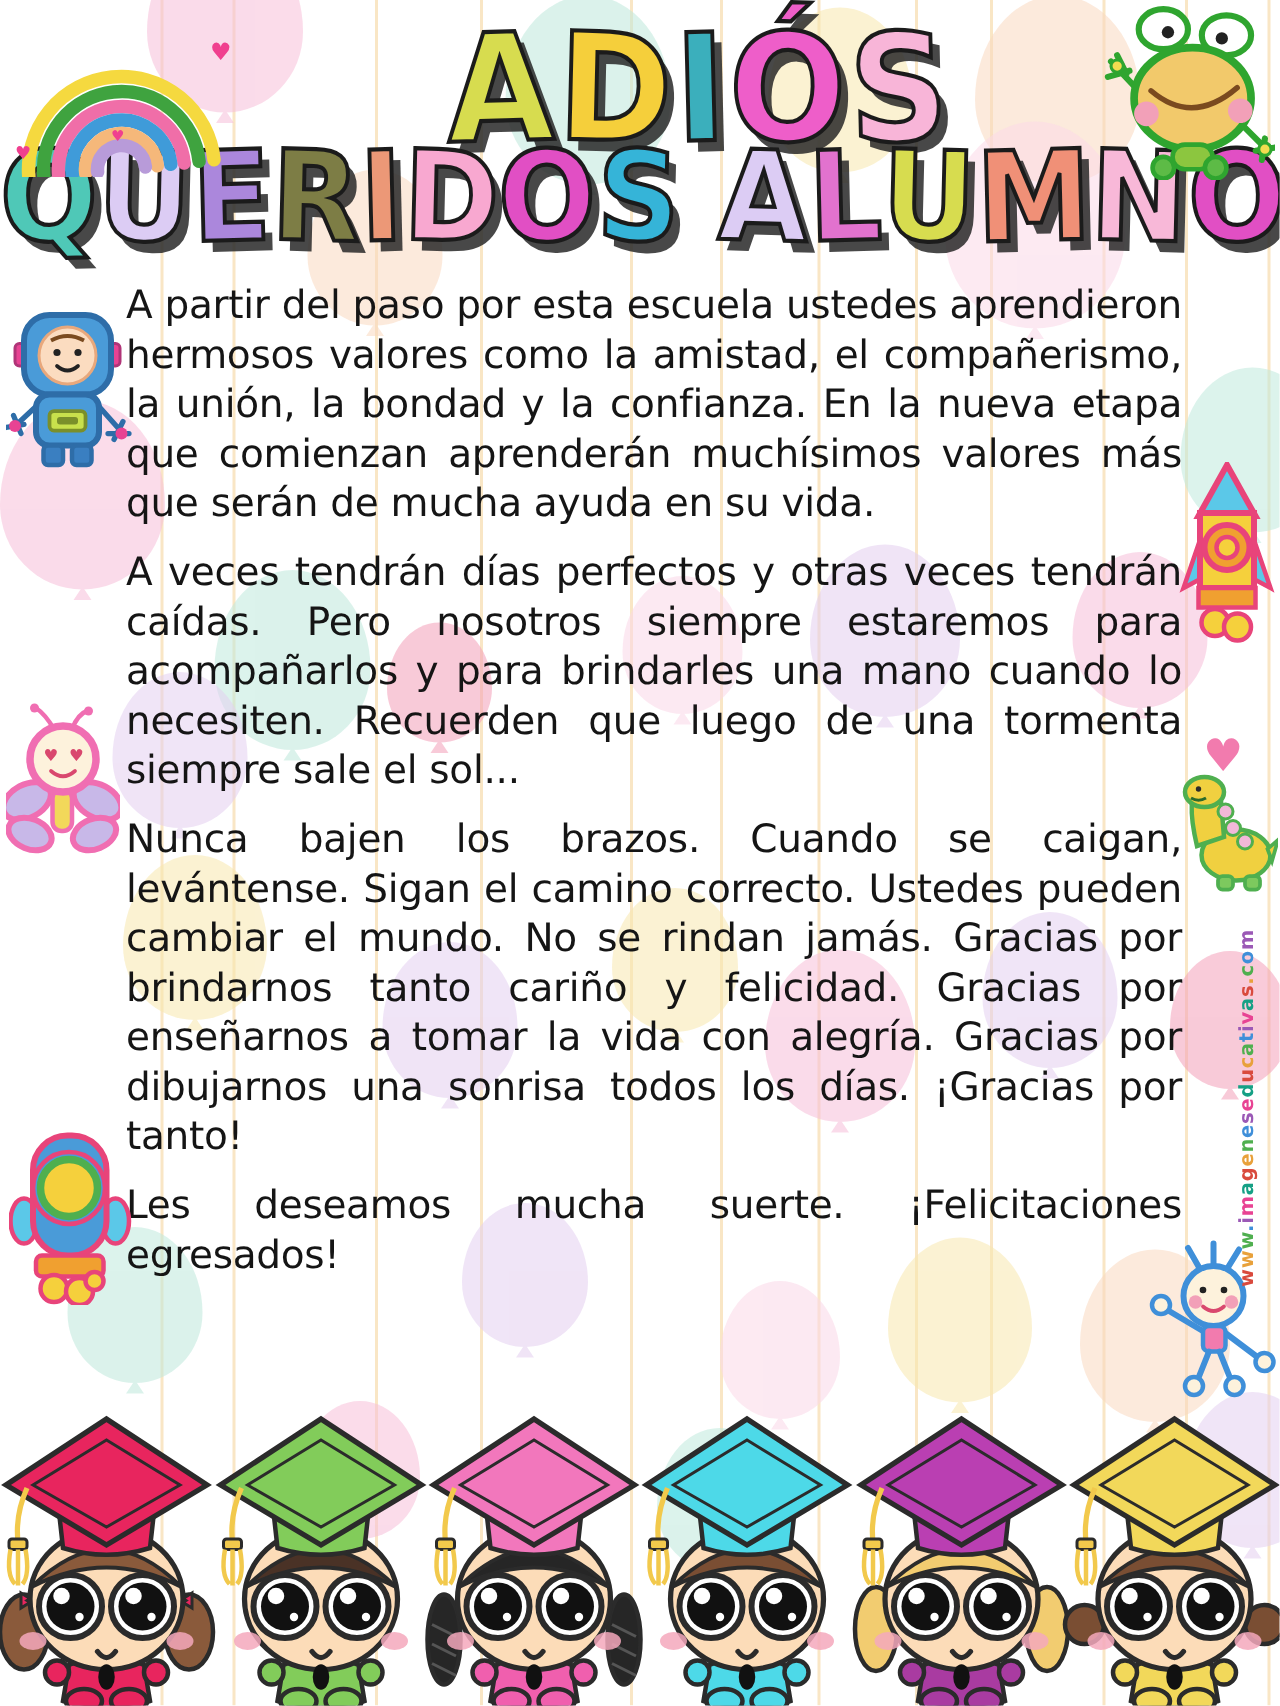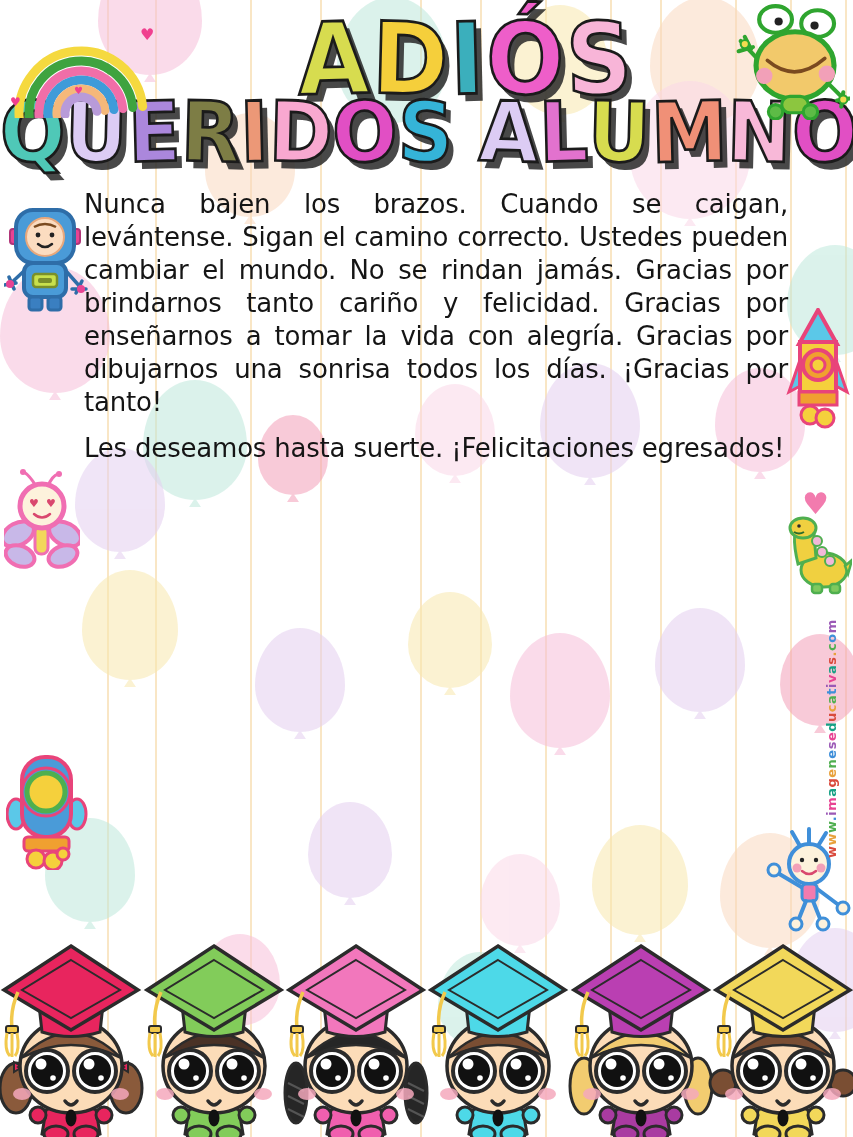--- a/index.html
+++ b/index.html
@@ -150,22 +150,24 @@
       </div>
       <div class="balloon" style="left: 438px; top: 951.7px; width: 84px; height: 96.6px; background: rgb(191, 233, 220);">
         <div class="knot" style="border-bottom: 9px solid rgb(191, 233, 220);"></div>
       </div>
     </div>
 
   <div class="title-row title-row1" id="titleRow1"><span class="bubble" style="color: rgb(215, 220, 79);">A</span><span class="bubble" style="color: rgb(245, 207, 59);">D</span><span class="bubble" style="color: rgb(59, 175, 188);">I</span><span class="bubble" style="color: rgb(238, 94, 201);">Ó</span><span class="bubble" style="color: rgb(248, 181, 216);">S</span></div>
   <div class="title-row title-row2" id="titleRow2"><span class="bubble" style="color: rgb(79, 200, 183);">Q</span><span class="bubble" style="color: rgb(220, 204, 244);">U</span><span class="bubble" style="color: rgb(171, 135, 220);">E</span><span class="bubble" style="color: rgb(125, 125, 69);">R</span><span class="bubble" style="color: rgb(236, 152, 119);">I</span><span class="bubble" style="color: rgb(248, 168, 208);">D</span><span class="bubble" style="color: rgb(225, 79, 196);">O</span><span class="bubble" style="color: rgb(53, 180, 216);">S</span><span class="word-gap"></span><span class="bubble" style="color: rgb(220, 204, 244);">A</span><span class="bubble" style="color: rgb(226, 114, 206);">L</span><span class="bubble" style="color: rgb(215, 220, 79);">U</span><span class="bubble" style="color: rgb(240, 144, 119);">M</span><span class="bubble" style="color: rgb(248, 184, 216);">N</span><span class="bubble" style="color: rgb(225, 79, 196);">O</span></div>
 
   <div class="body-text">
+    <p>A partir del paso por esta escuela ustedes aprendieron hermosos valores como la amistad, el compañerismo, la unión, la bondad y la confianza. En la nueva etapa que comienzan aprenderán muchísimos valores más que serán de mucha ayuda en su vida.</p>
+    <p>A veces tendrán días perfectos y otras veces tendrán caídas. Pero nosotros siempre estaremos para acompañarlos y para brindarles una mano cuando lo necesiten. Recuerden que luego de una tormenta siempre sale el sol...</p>
     <p>Nunca bajen los brazos. Cuando se caigan, levántense. Sigan el camino correcto. Ustedes pueden cambiar el mundo. No se rindan jamás. Gracias por brindarnos tanto cariño y felicidad. Gracias por enseñarnos a tomar la vida con alegría. Gracias por dibujarnos una sonrisa todos los días. ¡Gracias por tanto!</p>
-    <p>Les deseamos hasta suerte. ¡Felicitaciones egresados!</p>
+    <p>Les deseamos mucha suerte. ¡Felicitaciones egresados!</p>
   </div>
 
   <div class="deco" style="left:6px;top:18px;">
     <svg width="150" height="100" viewBox="0 0 150 100">
       <g fill="none" stroke-linecap="round" transform="rotate(-6 75 95)">
         <path d="M13 95 A62 62 0 0 1 137 95" stroke="#F5D93F" stroke-width="9"></path>
         <path d="M23 95 A52 52 0 0 1 127 95" stroke="#3FA33F" stroke-width="9"></path>
         <path d="M33 95 A42 42 0 0 1 117 95" stroke="#F06EA8" stroke-width="9"></path>
         <path d="M42 95 A33 33 0 0 1 108 95" stroke="#3F9BD9" stroke-width="9"></path>
         <path d="M51 95 A24 24 0 0 1 99 95" stroke="#F5B87A" stroke-width="9"></path>

